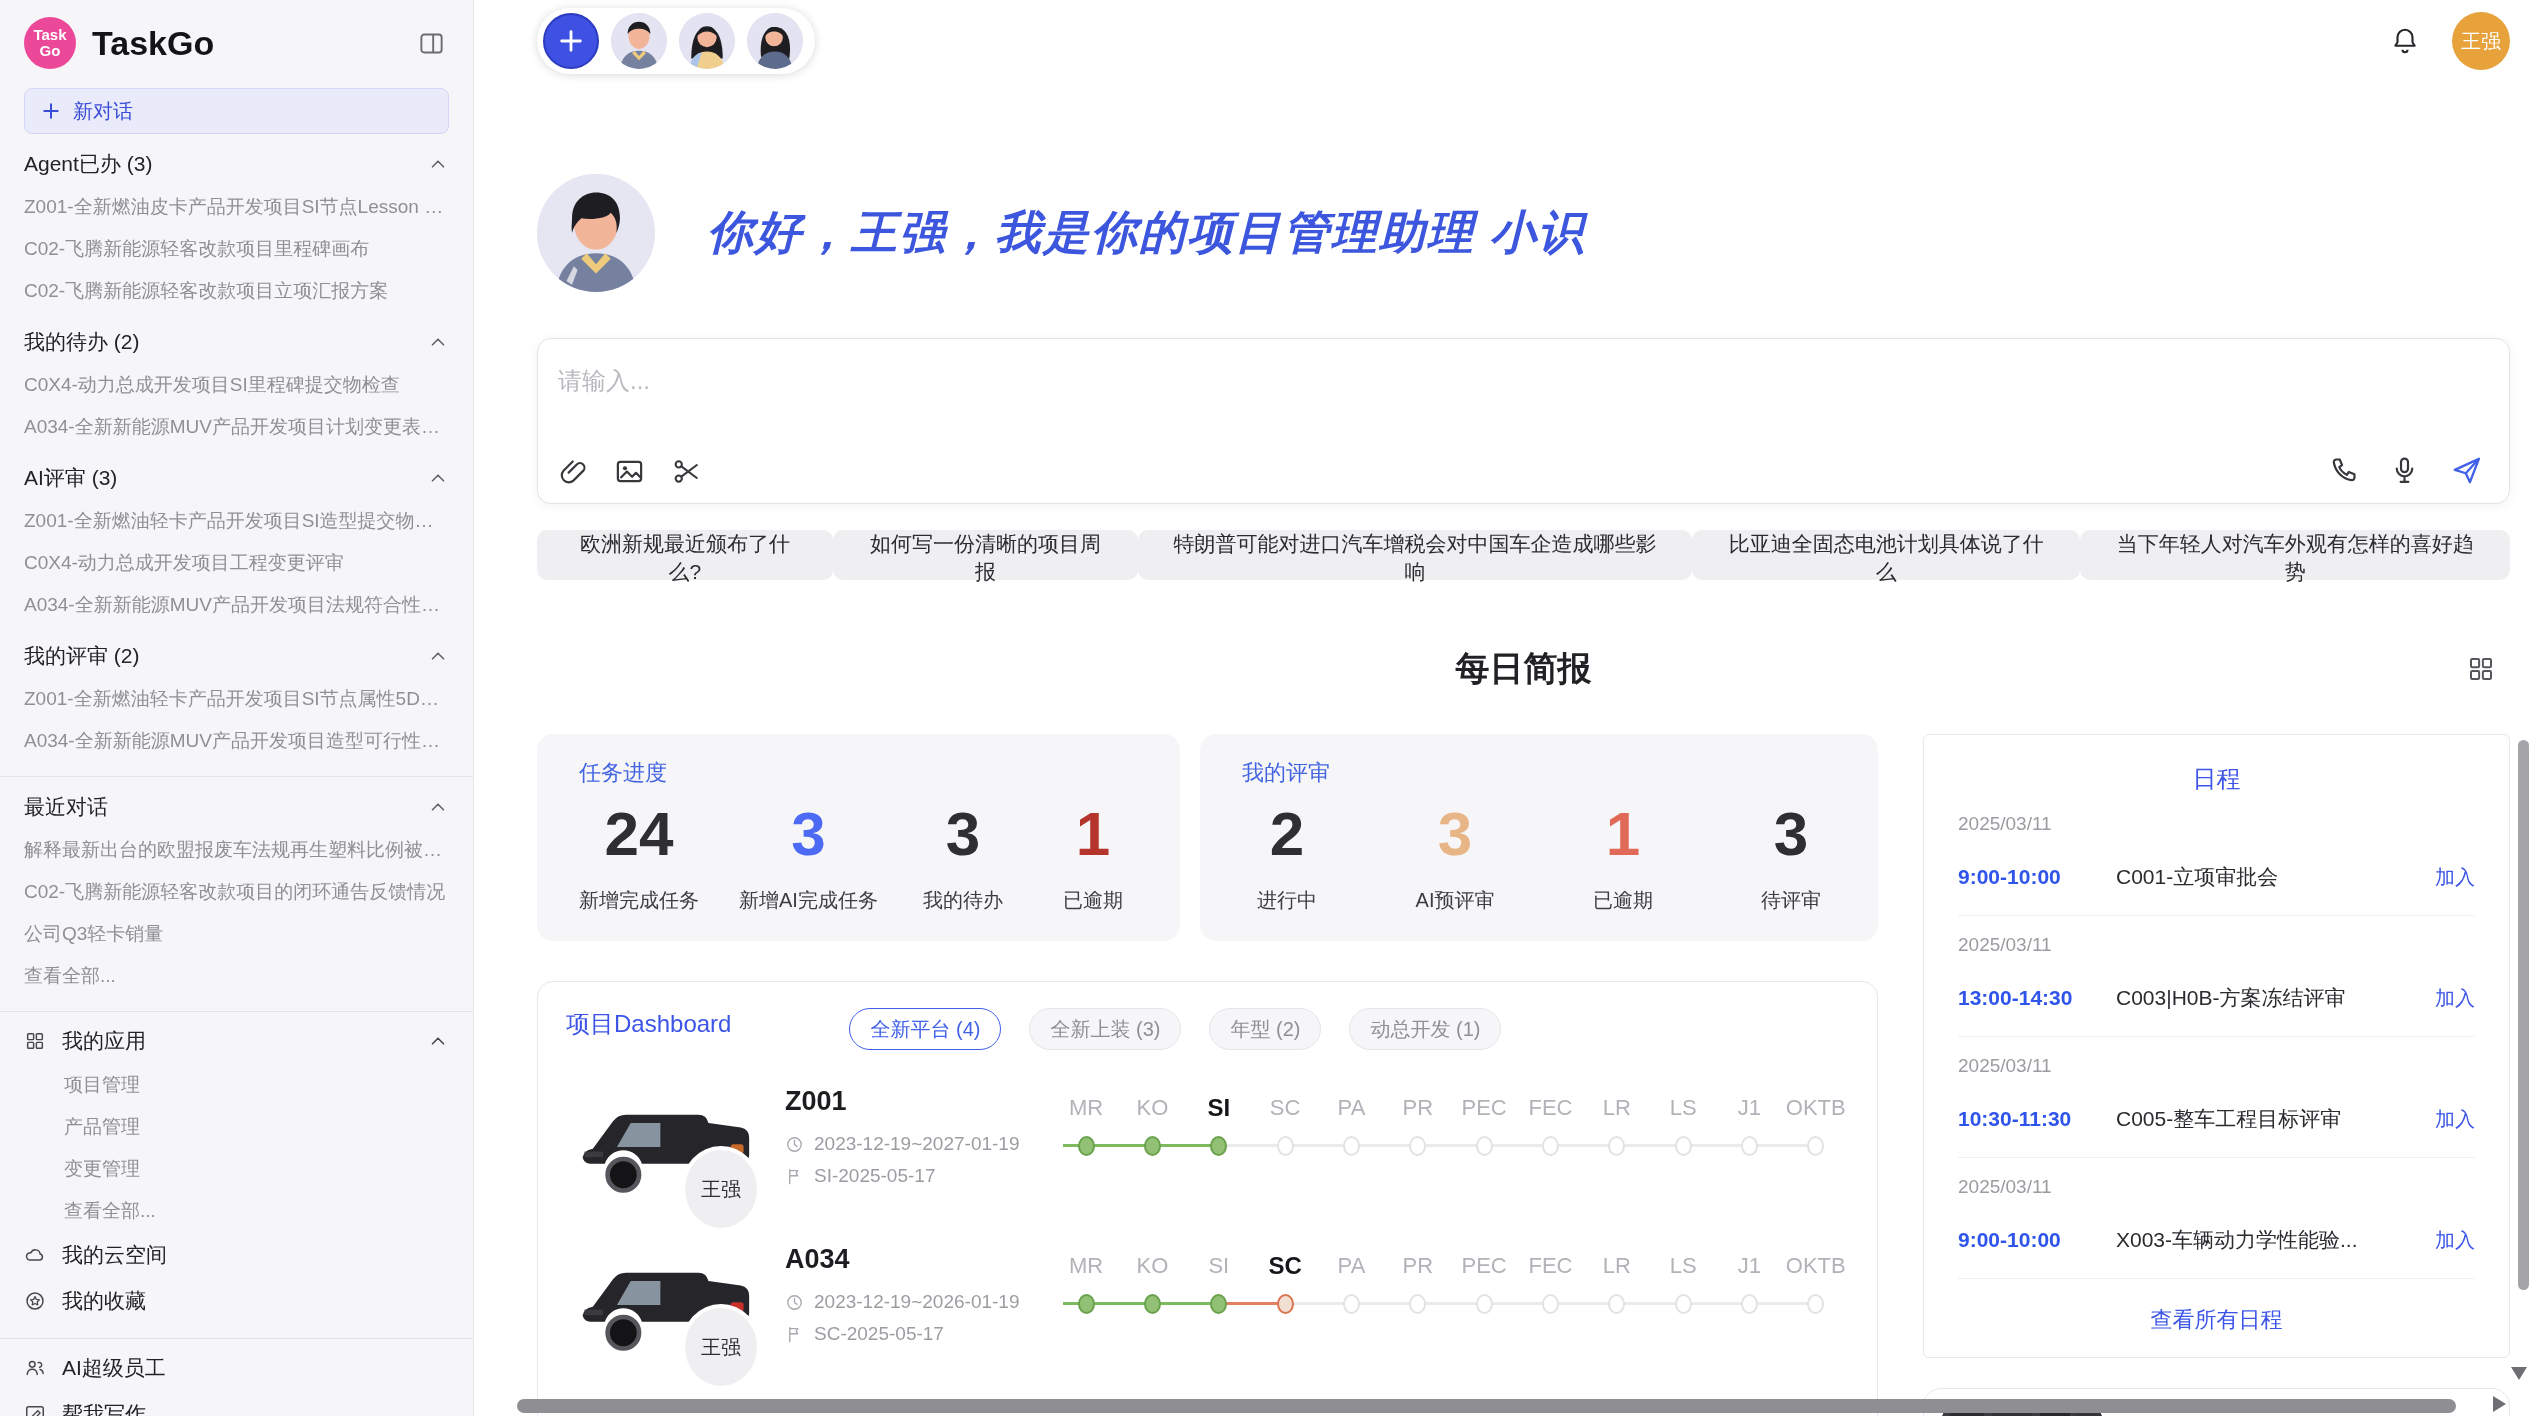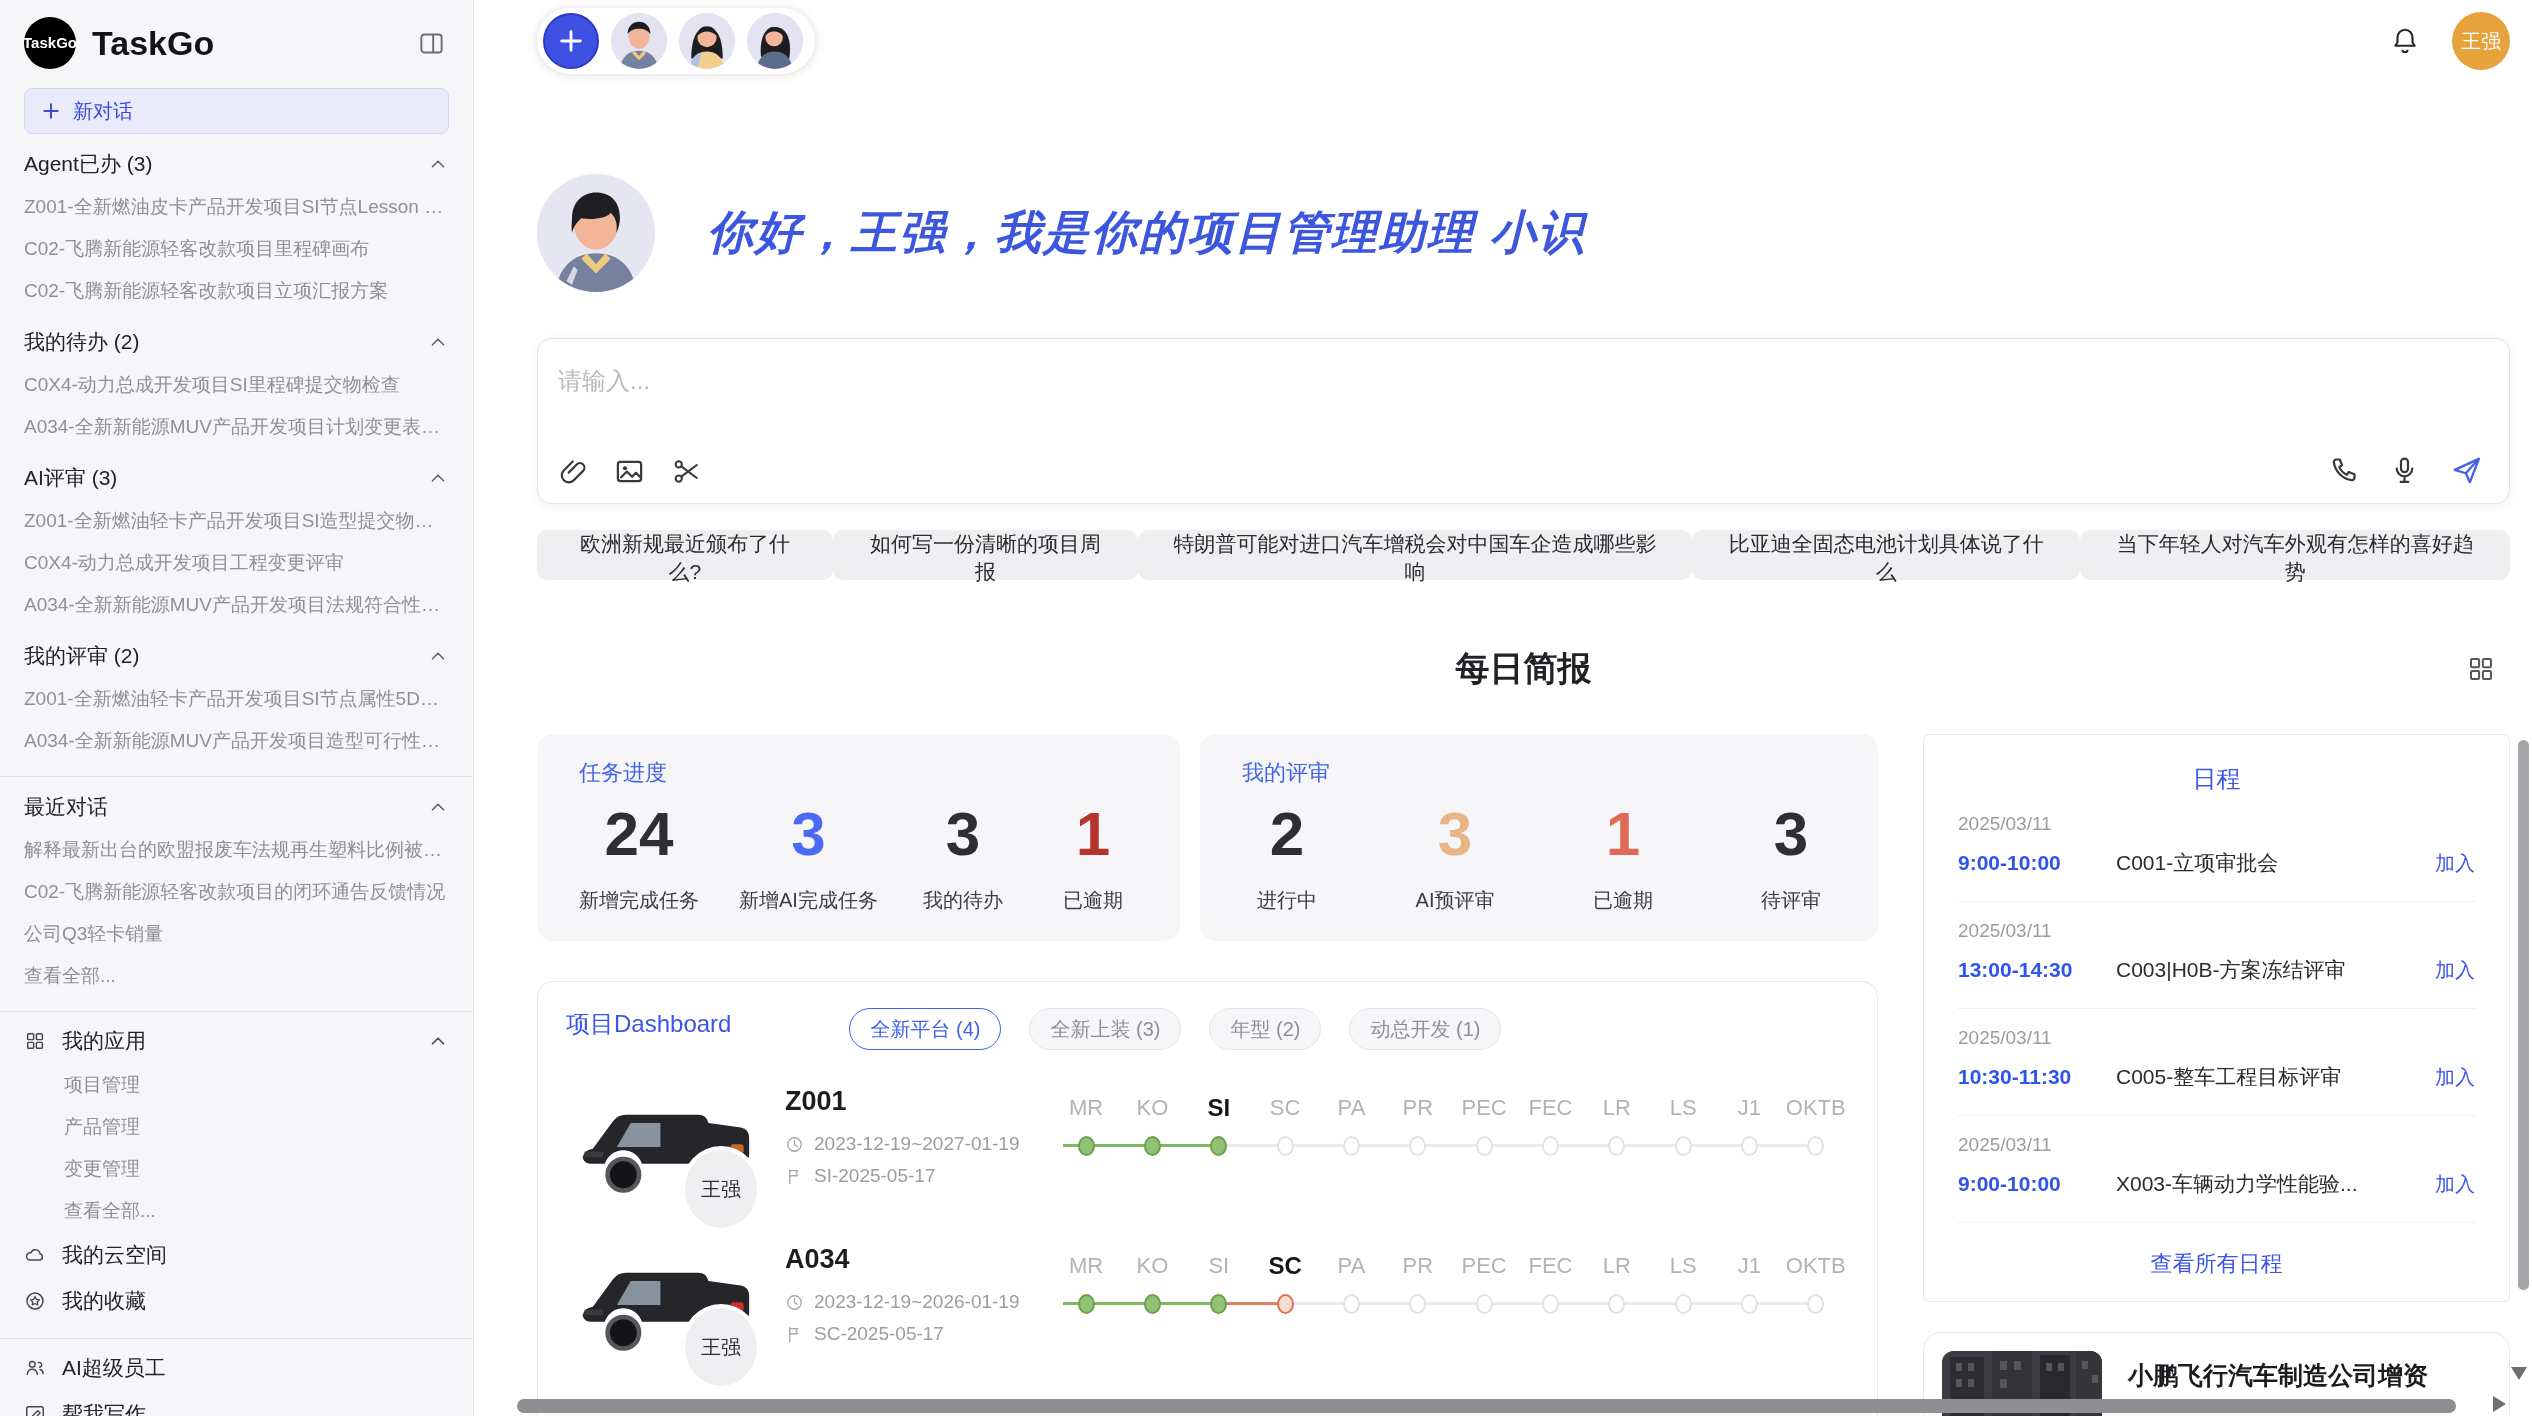--- a/index.html
+++ b/index.html
@@ -5,22 +5,22 @@
   html,body{margin:0;padding:0}
   body{width:2532px;height:1416px;overflow:hidden;background:#fff;
        font-family:"Liberation Sans","DejaVu Sans",sans-serif;color:#222;position:relative}
   button{font-family:inherit;cursor:pointer}
   .app{display:flex;width:2532px;height:1416px}
 
   
   .sidebar{width:474px;flex:none;background:#f6f6f8;border-right:1px solid #e7e7ea;
            padding:14px 24px 0;box-sizing:border-box;overflow:hidden}
   .side-head{display:flex;align-items:center;height:58px}
-  .logo{width:52px;height:52px;border-radius:50%;background:#000000;color:#fff;flex:none;
-        display:flex;flex-direction:row;align-items:center;justify-content:center;
+  .logo{width:52px;height:52px;border-radius:50%;background:#ec4899;color:#fff;flex:none;
+        display:flex;flex-direction:column;align-items:center;justify-content:center;
         font-size:15px;line-height:16px;font-weight:600}
   .app-title{font-size:34px;font-weight:700;color:#141417;margin-left:16px;flex:1}
   .icon-btn{background:none;border:none;padding:4px;color:#6b6b72;display:flex}
   .new-chat{margin-top:16px;width:100%;height:46px;border-radius:8px;background:#e9ebfa;
             border:1px solid #d3d7f4;color:#3a4bd7;font-size:20px;display:flex;align-items:center;
             padding:0 16px;gap:12px;box-sizing:border-box}
   .side-section-header{display:flex;align-items:center;height:44px;color:#232327;font-size:21px;margin-top:8px}
   .side-section-header .chev{margin-left:auto;color:#636369;display:flex}
   .side-item{height:42px;line-height:42px;font-size:19px;color:#8f9096;white-space:nowrap;
              overflow:hidden;text-overflow:ellipsis;cursor:pointer}
@@ -110,21 +110,21 @@
   .ms[data-line="none"]::before{display:none}
   .ms[data-line="green"]::before{background:#7fb95f}
   .ms[data-line="gray"]::before{background:#ebebee}
   .ms[data-line="orange"]::before{background:#e38064}
 
   
   .sched-card{border:1px solid #e6e8f2;border-radius:6px;padding:28px 34px 22px;background:#fff;box-sizing:border-box}
   .sched-title{text-align:center;font-size:24px;color:#3c55e6}
   .event{padding:18px 0 24px;border-bottom:1px solid #f0f0f4}
   .event-date{font-size:19px;color:#9b9ba1}
-  .event-main{display:flex;align-items:center;margin-top:14px}
+  .event-main{display:flex;align-items:center;margin-top:28px}
   .event-time{width:158px;font-size:21px;font-weight:700;color:#2f54eb;flex:none}
   .event-name{flex:1;font-size:21px;color:#2b2b30;white-space:nowrap;overflow:hidden;text-overflow:ellipsis}
   .event-join{font-size:20px;color:#3c55e6;cursor:pointer;margin-left:14px}
   .sched-viewall{text-align:center;font-size:22px;color:#3c55e6;padding-top:26px;cursor:pointer}
 
   .news-card{margin-top:30px;border:1px solid #e7e7ee;border-radius:18px;padding:18px;display:flex;background:#fff}
   .news-img{width:160px;height:150px;border-radius:12px;overflow:hidden;flex:none;background:#3c3c42}
   .news-body{margin-left:26px;min-width:0}
   .news-title{font-size:25px;font-weight:700;color:#1c1c20;margin-top:8px}
 

